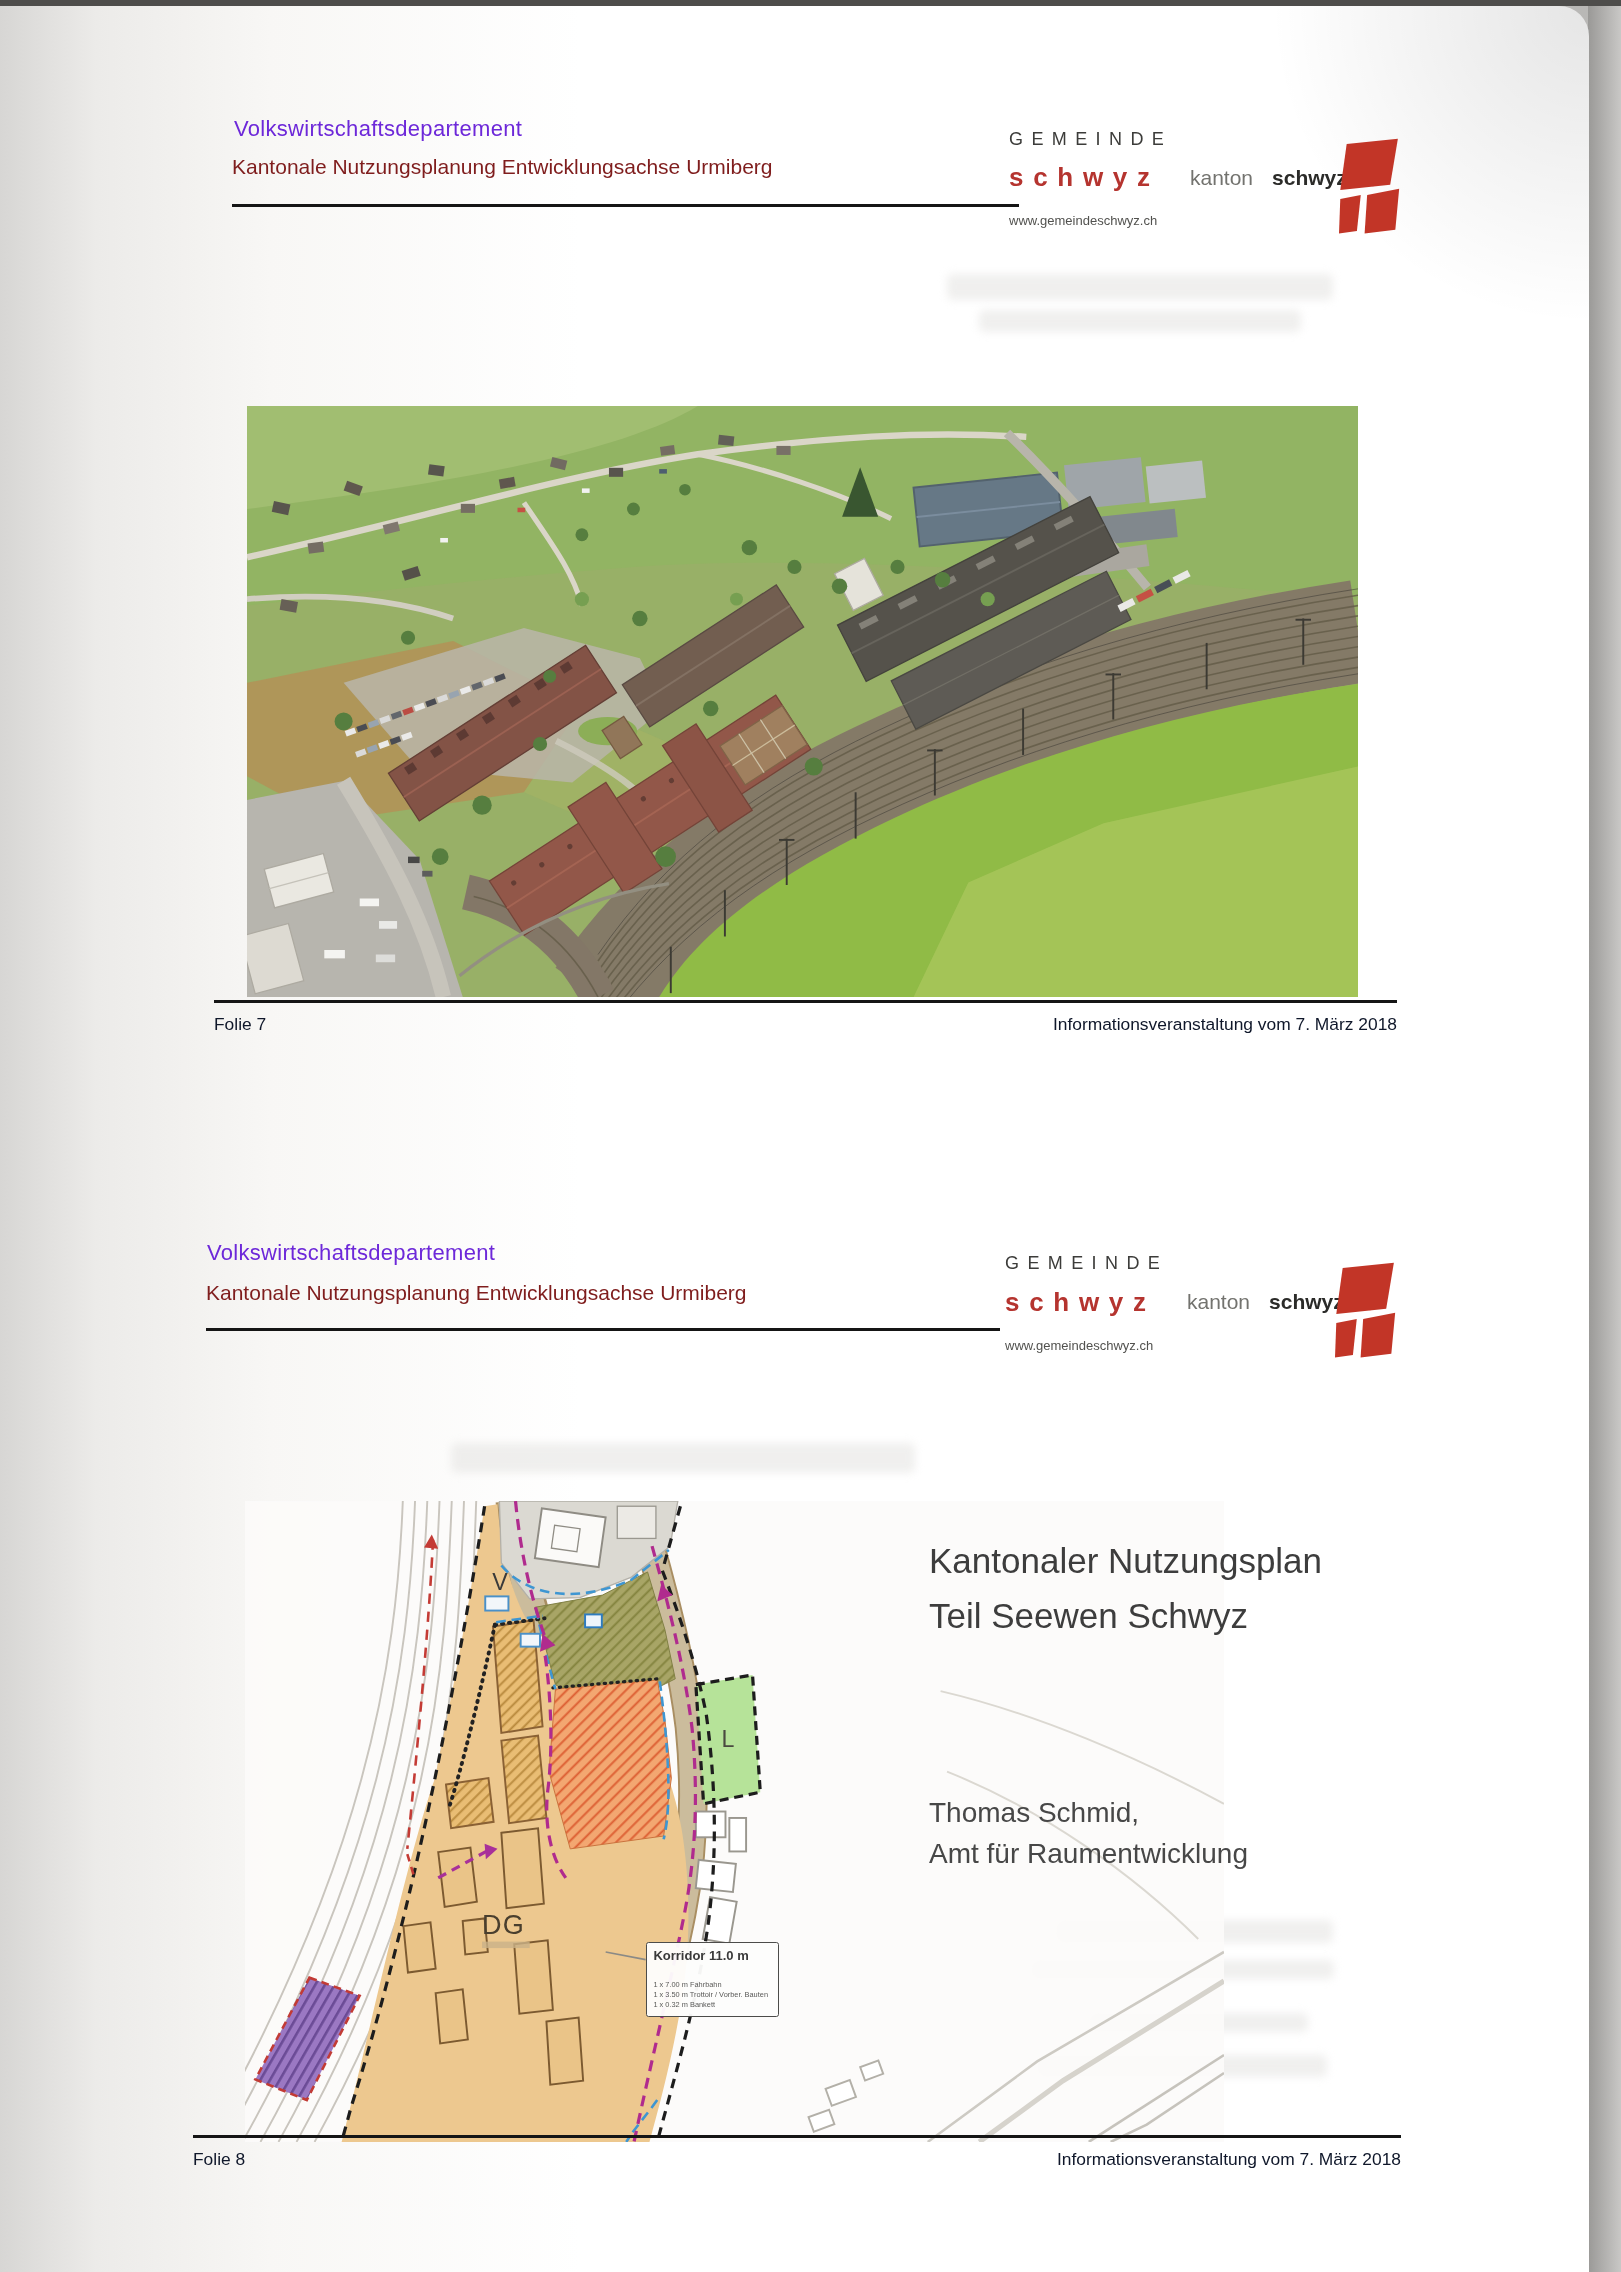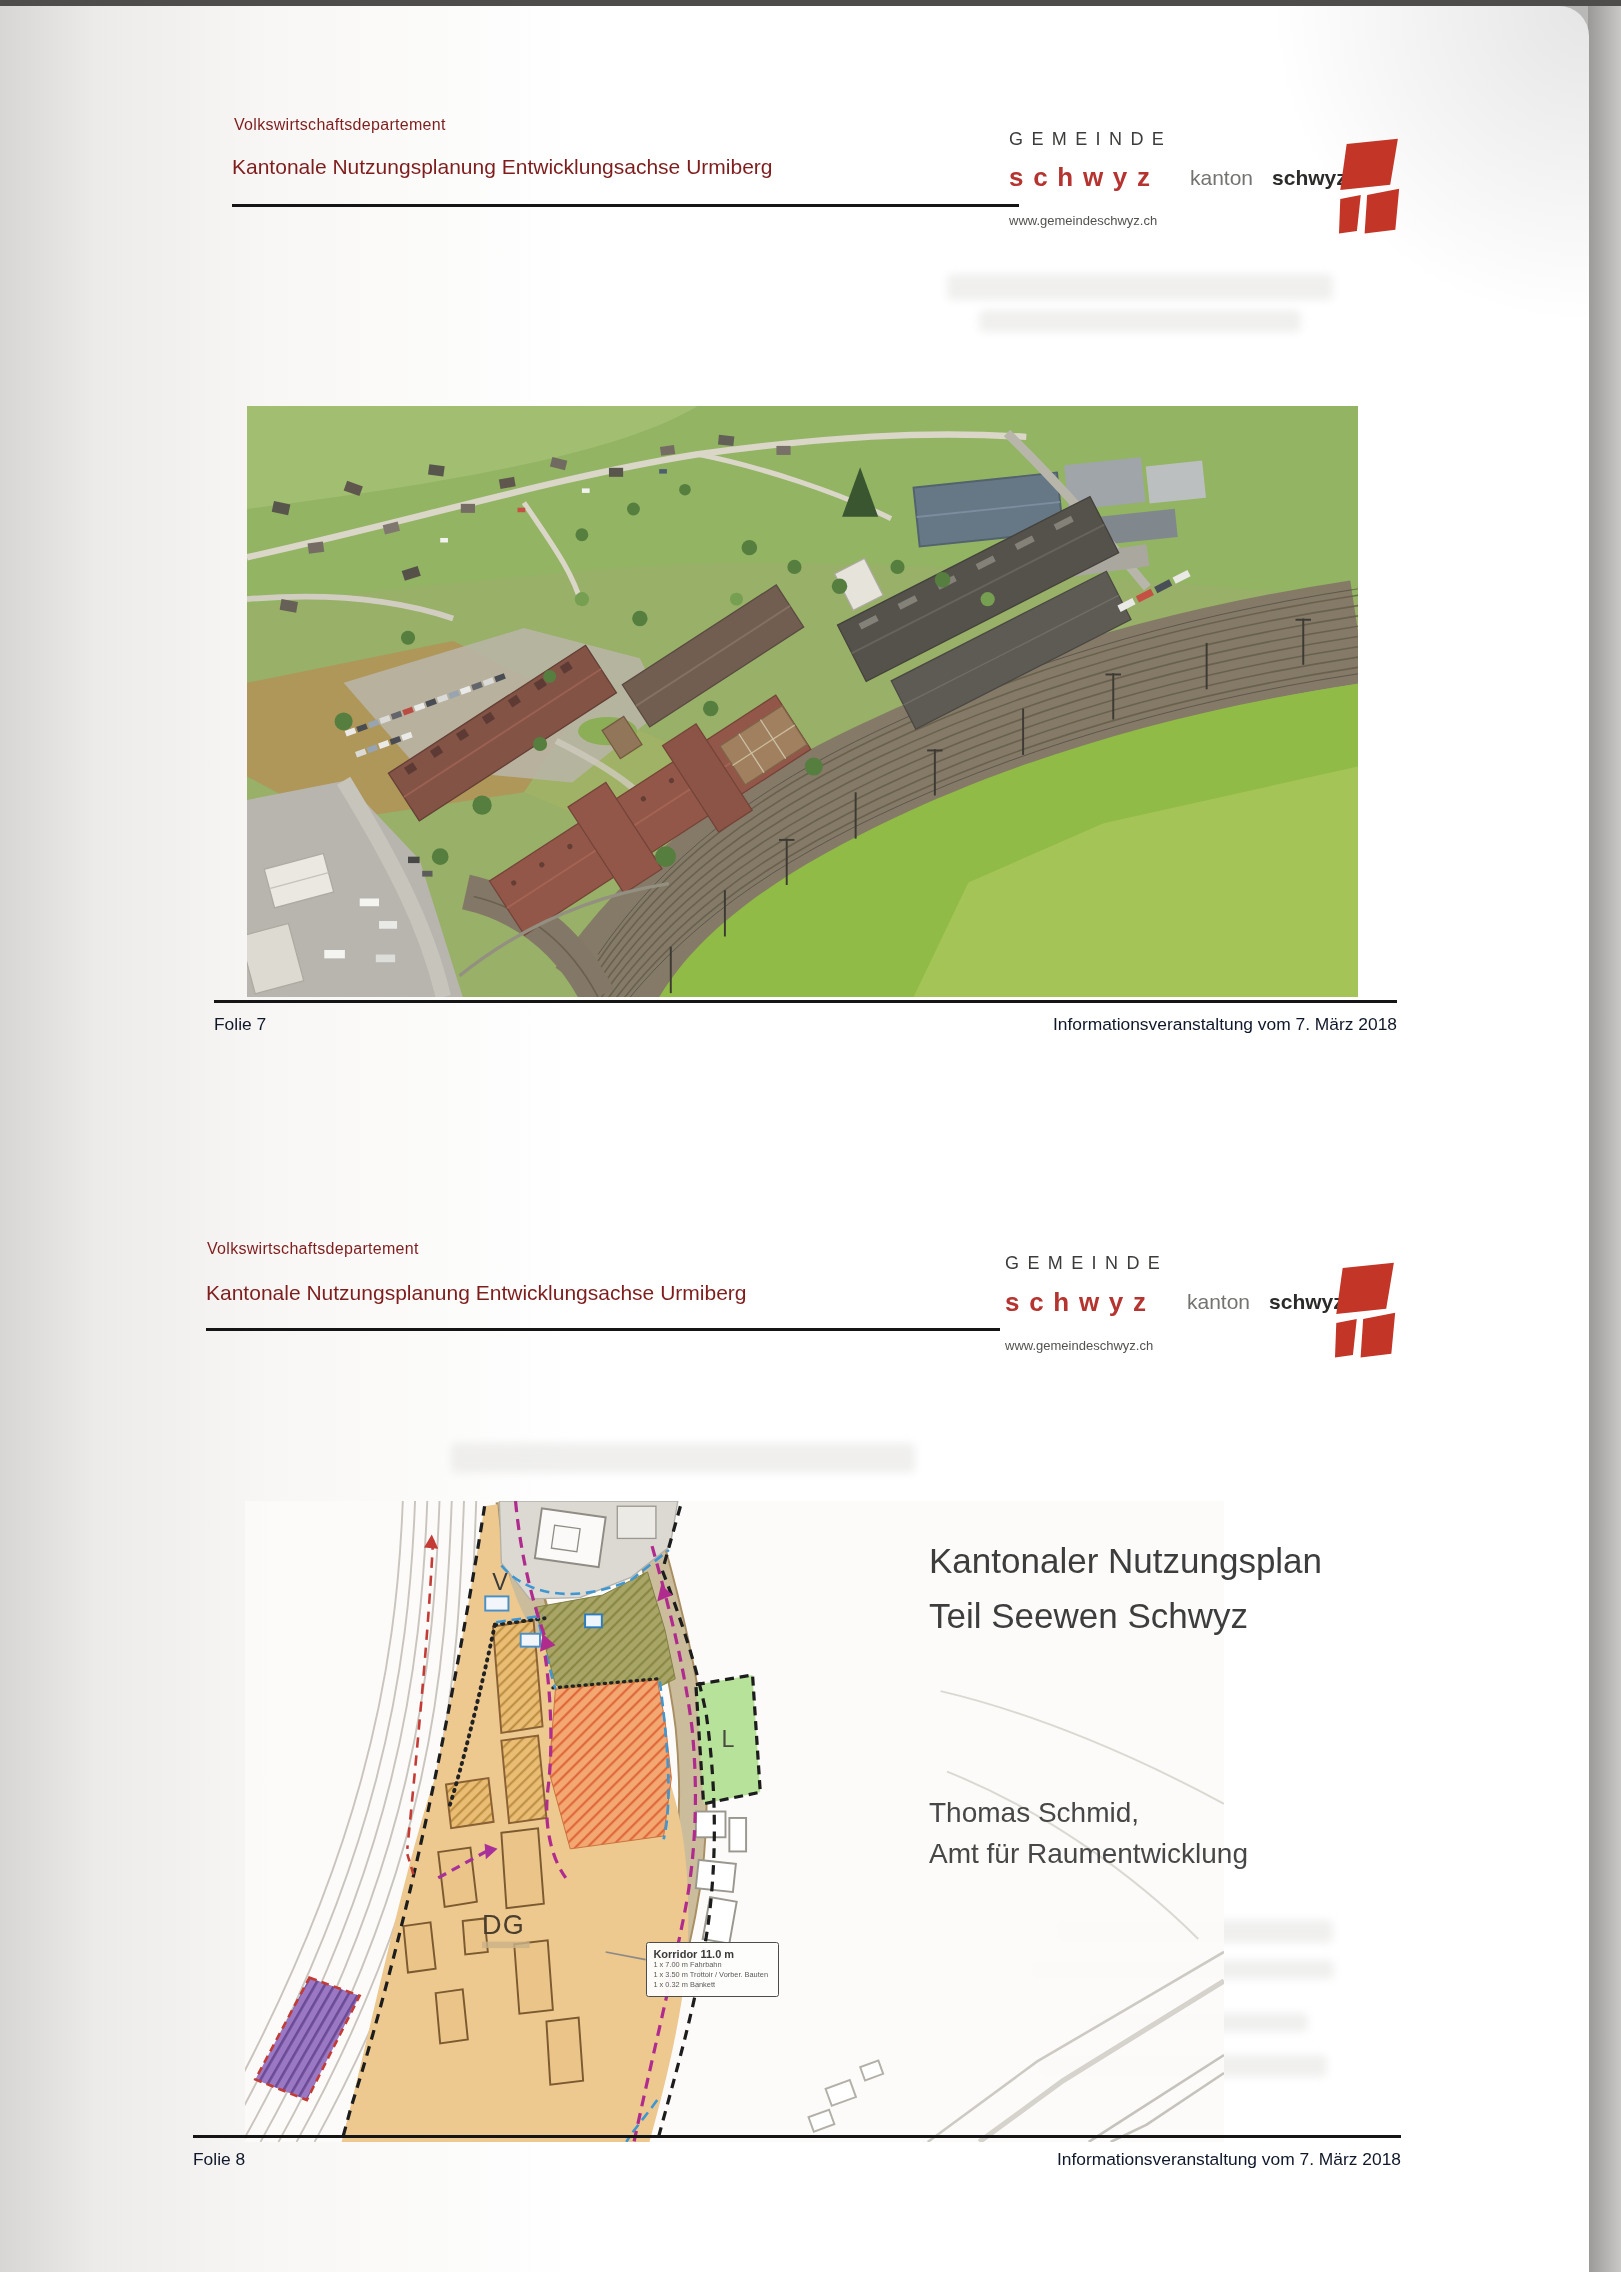--- a/index.html
+++ b/index.html
@@ -8,37 +8,37 @@
   .abs{position:absolute;}
   .scan-top{position:absolute;left:0;top:0;width:1621px;height:6.4px;background:#4e4d4b;}
   .scan-right{position:absolute;right:0;top:0;width:33px;height:2273px;
         background:linear-gradient(90deg,#9a9997,#c9c8c6);}
   .paper{position:absolute;left:0;top:6.4px;width:1589px;height:2266px;
         background:linear-gradient(90deg,#d7d6d4 0,#ecebe9 97px,#f8f7f5 271px,#ffffff 580px);
         border-top-right-radius:30px;}
   .corner-shade{position:absolute;left:1224px;top:6.4px;width:365px;height:361px;
         background:radial-gradient(circle at 100% 0,rgba(0,0,0,.10),rgba(0,0,0,0) 62%);
         border-top-right-radius:30px;}
-  .dept{font-size:16px;color:#7f1d1d;letter-spacing:0.3px;}
+  .dept{font-size:22px;color:#6d28d9;letter-spacing:0.3px;}
   .htitle{font-size:21px;color:#7f1d1d;white-space:nowrap;}
   .rule{height:2.6px;background:#151515;}
   .red-title{font-size:37px;color:#b5342f;letter-spacing:0.6px;white-space:nowrap;}
   .gem-caps{font-size:18px;letter-spacing:8.4px;color:#3c3c3a;font-weight:500;white-space:nowrap;text-align:center;}
   .gem-red{font-size:26px;font-weight:700;letter-spacing:9.7px;color:#b5342f;white-space:nowrap;}
   .gem-url{font-size:13px;color:#52524f;white-space:nowrap;}
   .kanton{font-size:21px;color:#73736f;white-space:nowrap;display:flex;align-items:center;gap:19px;}
   .kanton .bold{color:#2b2b29;font-weight:700;}
   .h2line{font-size:35px;color:#3d3d3d;line-height:55px;white-space:nowrap;}
   .pres{font-size:28px;color:#474747;line-height:41px;white-space:nowrap;}
   .foot{font-size:17.4px;color:#0f172a;}
   .frow{position:absolute;display:flex;justify-content:space-between;}
   .ghost{position:absolute;background:#e4e3e1;opacity:.55;filter:blur(4.5px);border-radius:5.2px;}
   .legend{position:absolute;left:646px;top:1942px;width:133px;border:1.9px solid #4c4c4a;
         border-radius:2.6px;background:rgba(253,253,252,.96);padding:4.5px 6.4px 5.2px 6.4px;box-sizing:border-box;}
-  .legend .lt{font-size:11px;font-weight:700;color:#3a3a3a;margin-bottom:0;}
+  .legend .lt{font-size:13px;font-weight:700;color:#3a3a3a;margin-bottom:17px;}
   .legend .ll{font-size:7.4px;color:#5a5a58;line-height:1.4;white-space:nowrap;}
   svg text{font-family:"Liberation Sans",sans-serif;}
 </style>
 </head>
 <body>
 
 <div class="page">
   <div class="scan-right"></div>
   <div class="paper"></div>
   <div class="corner-shade"></div>

